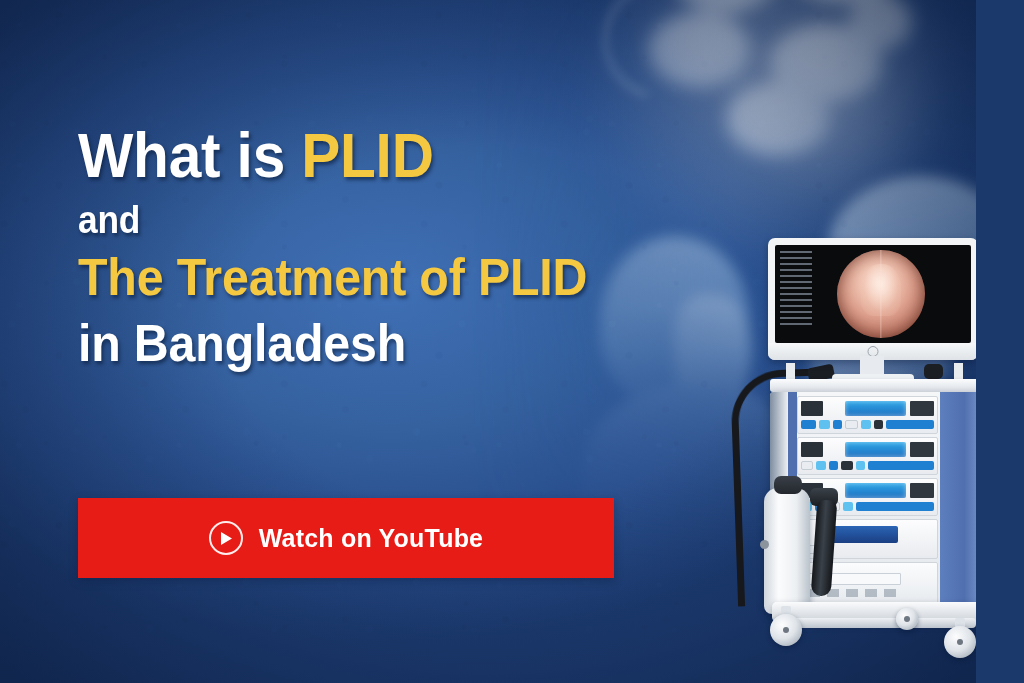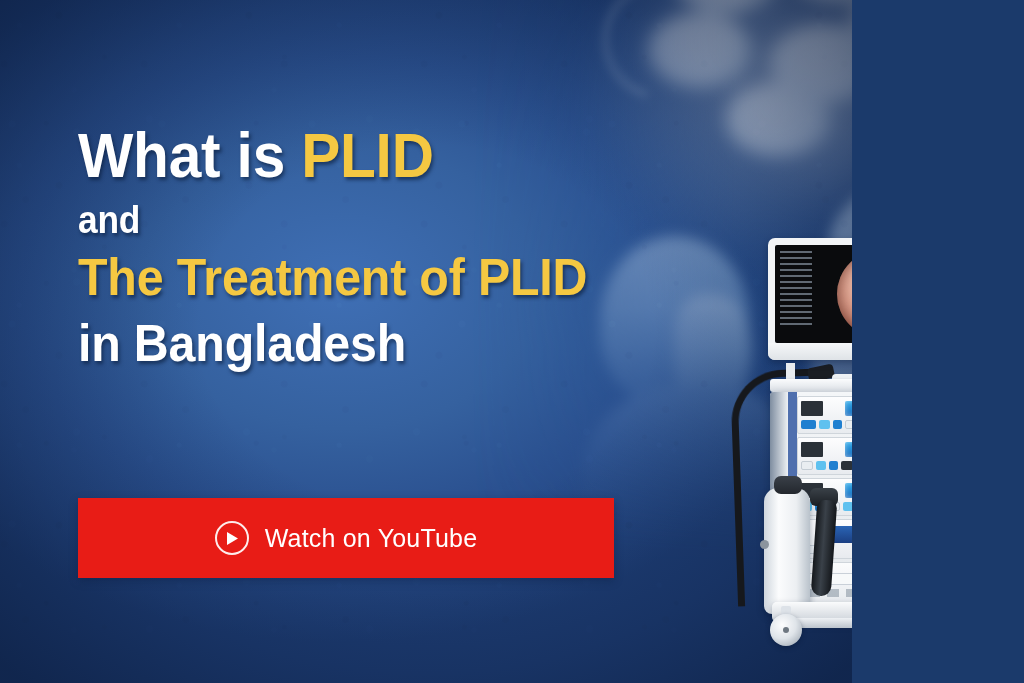--- a/index.html
+++ b/index.html
@@ -1,18 +1,18 @@
 <!DOCTYPE html>
 <html><head>
 <meta charset="utf-8">
 <style>
   html,body{margin:0;padding:0;background:#1b3a6b;}
   *{box-sizing:border-box;}
   .stage{
-    position:relative;width:852px;height:683px;overflow:hidden;
+    position:relative;width:976px;height:683px;overflow:hidden;
     font-family:"Liberation Sans","DejaVu Sans",sans-serif;
     background:#4d7c0f;
   }
 
   
   .bg-base{
     position:absolute;inset:0;
     background:
       radial-gradient(ellipse 58% 52% at 40% 42%, #3f6fb5 0%, #35619f 40%, #2b5190 65%, #1f3f77 100%),
       linear-gradient(180deg,#1d3c72 0%,#2d5696 45%,#224478 100%);
@@ -132,21 +132,21 @@
   .cta{
     position:absolute;left:78px;top:498px;width:536px;height:80px;
     background:#E81C16;border:0;display:flex;align-items:center;justify-content:center;
     gap:16px;cursor:pointer;padding:0;
     box-shadow:0 3px 8px rgba(10,26,56,.35);
   }
   .cta-icon{width:34px;height:34px;border:2px solid rgba(255,255,255,.92);border-radius:50%;
     display:flex;align-items:center;justify-content:center;flex:none;}
   .cta-icon svg{display:block;}
   .cta-label{
-    color:#ffffff;font-size:25px;font-weight:400;letter-spacing:.2px;white-space:nowrap;
+    color:#ffffff;font-size:25px;font-weight:700;letter-spacing:.2px;white-space:nowrap;
   }
 
   
   .tower{position:absolute;left:748px;top:238px;width:252px;height:420px;}
 
   
   .cable{position:absolute;left:-14px;top:132px;width:90px;height:235px;
     border-left:7px solid #16181c;border-top:7px solid #16181c;
     border-radius:52px 0 0 0;transform:rotate(-2deg);filter:blur(.3px);}
   .cable-plug{position:absolute;left:60px;top:128px;width:26px;height:14px;border-radius:4px;

